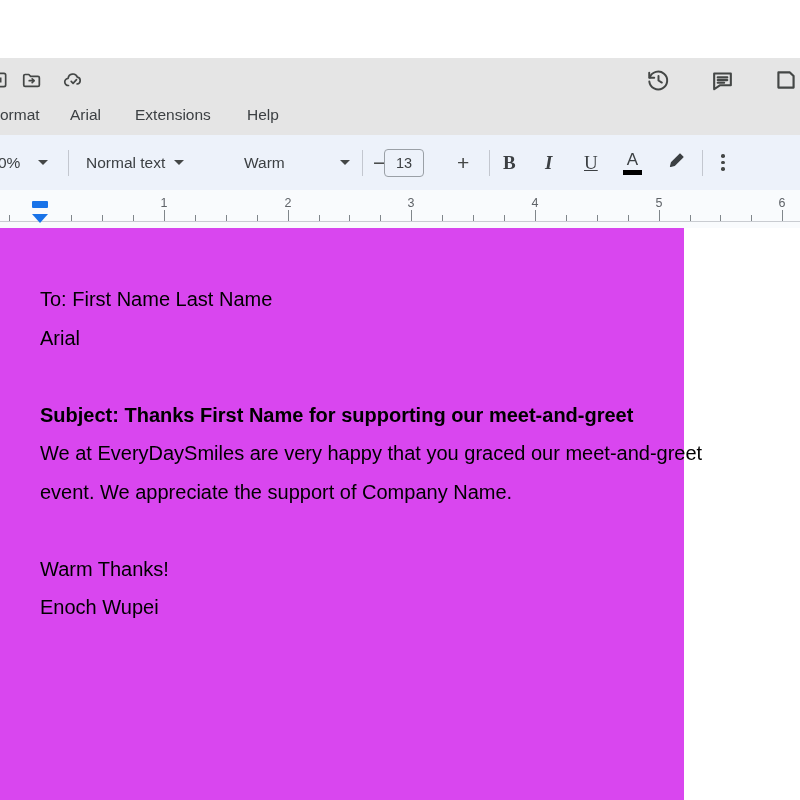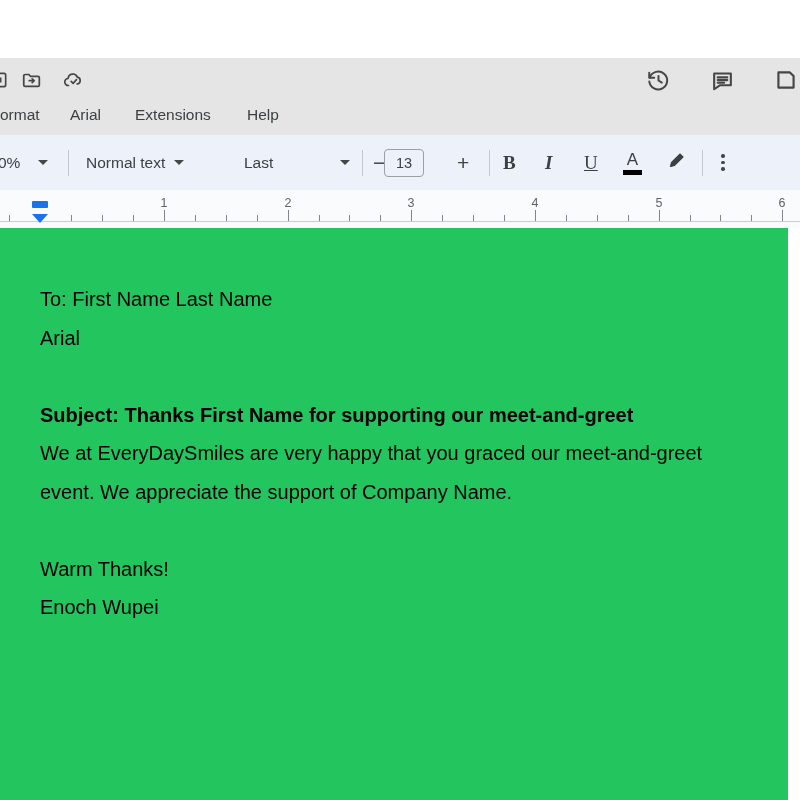--- a/index.html
+++ b/index.html
@@ -195,22 +195,22 @@
     bottom: 20px;
     width: 16px; height: 7px;
     background: #1a73e8;
     border-radius: 1px;
   }
 
   
   .page {
     position: absolute;
     left: 0; top: 228px;
-    width: 788px; height: 572px;
-    background: #22c55e;
+    width: 684px; height: 572px;
+    background: #d946ef;
   }
   .doc-body {
     position: absolute;
     left: 40px;
     top: 52px;
     width: 745px;
     color: #000000;
     font-size: 20px;
   }
   .line {
@@ -300,21 +300,21 @@
     </div>
 
     <div class="divider" style="left:68px;"></div>
 
     <div class="tb" style="left:86px; gap:9px;">
       <span class="tb-text">Normal text</span>
       <span class="caret"></span>
     </div>
 
     <div class="tb" style="left:244px; width:106px; justify-content:space-between;">
-      <span class="tb-text">Last</span>
+      <span class="tb-text">Warm</span>
       <span class="caret"></span>
     </div>
 
     <div class="divider" style="left:362px;"></div>
 
     <div class="tb" style="left:373px;">
       <span class="plusminus">−</span>
     </div>
 
     <div class="tb" style="left:384px;">

